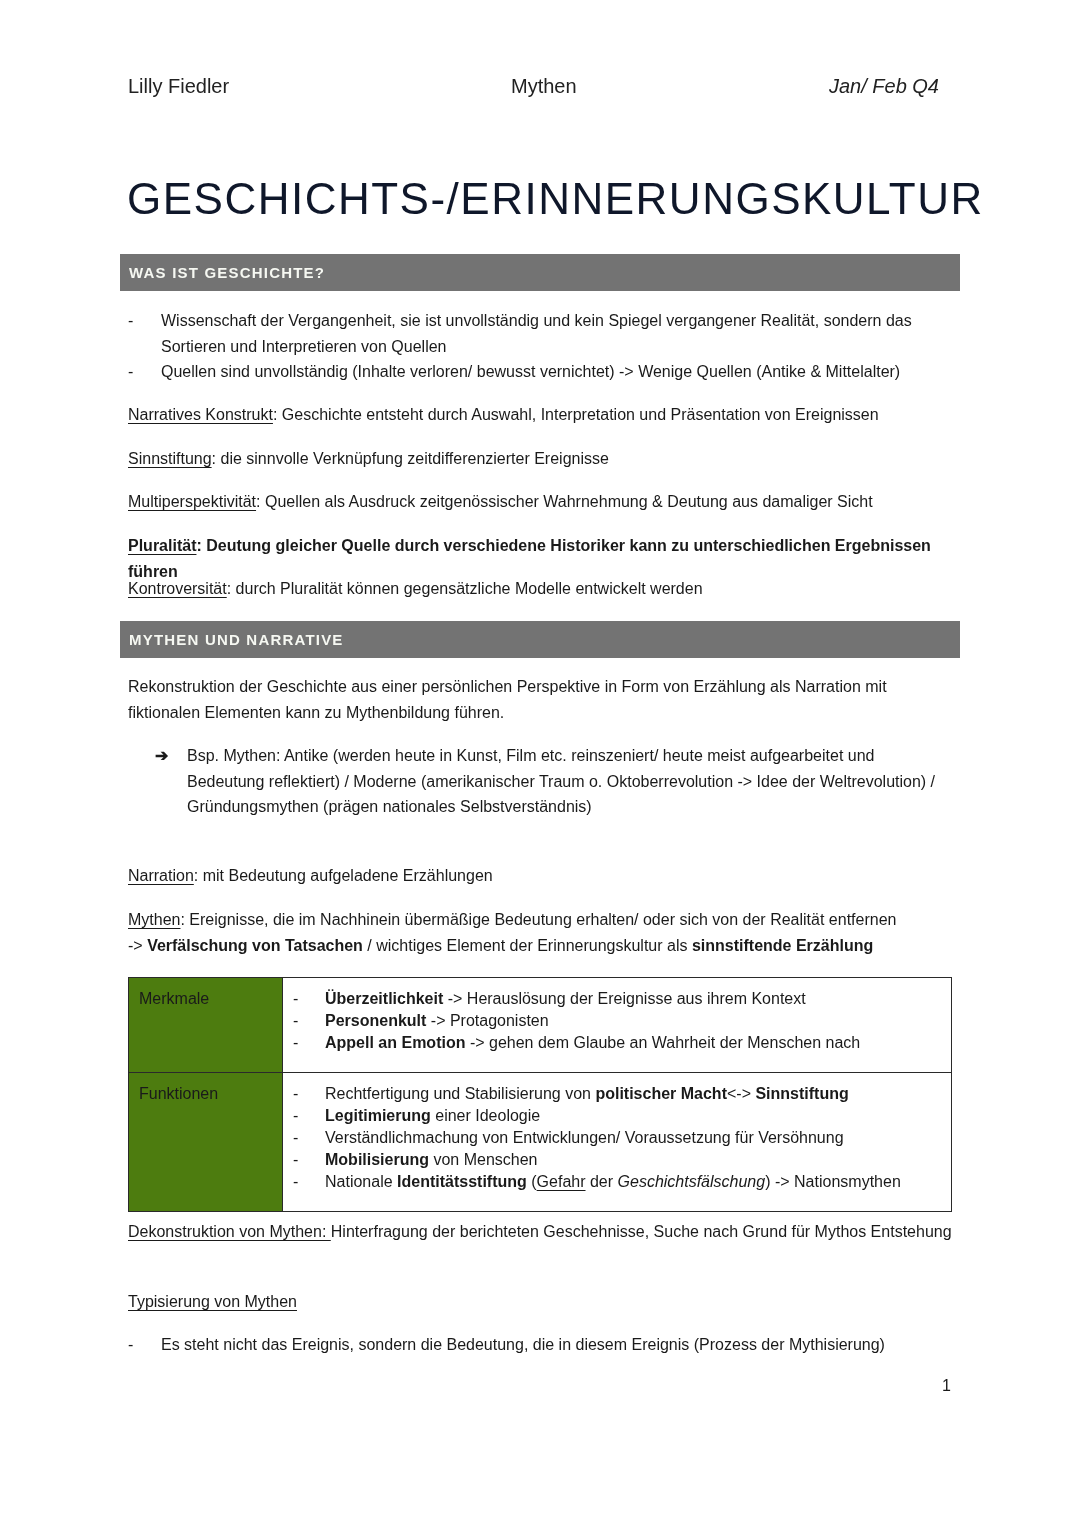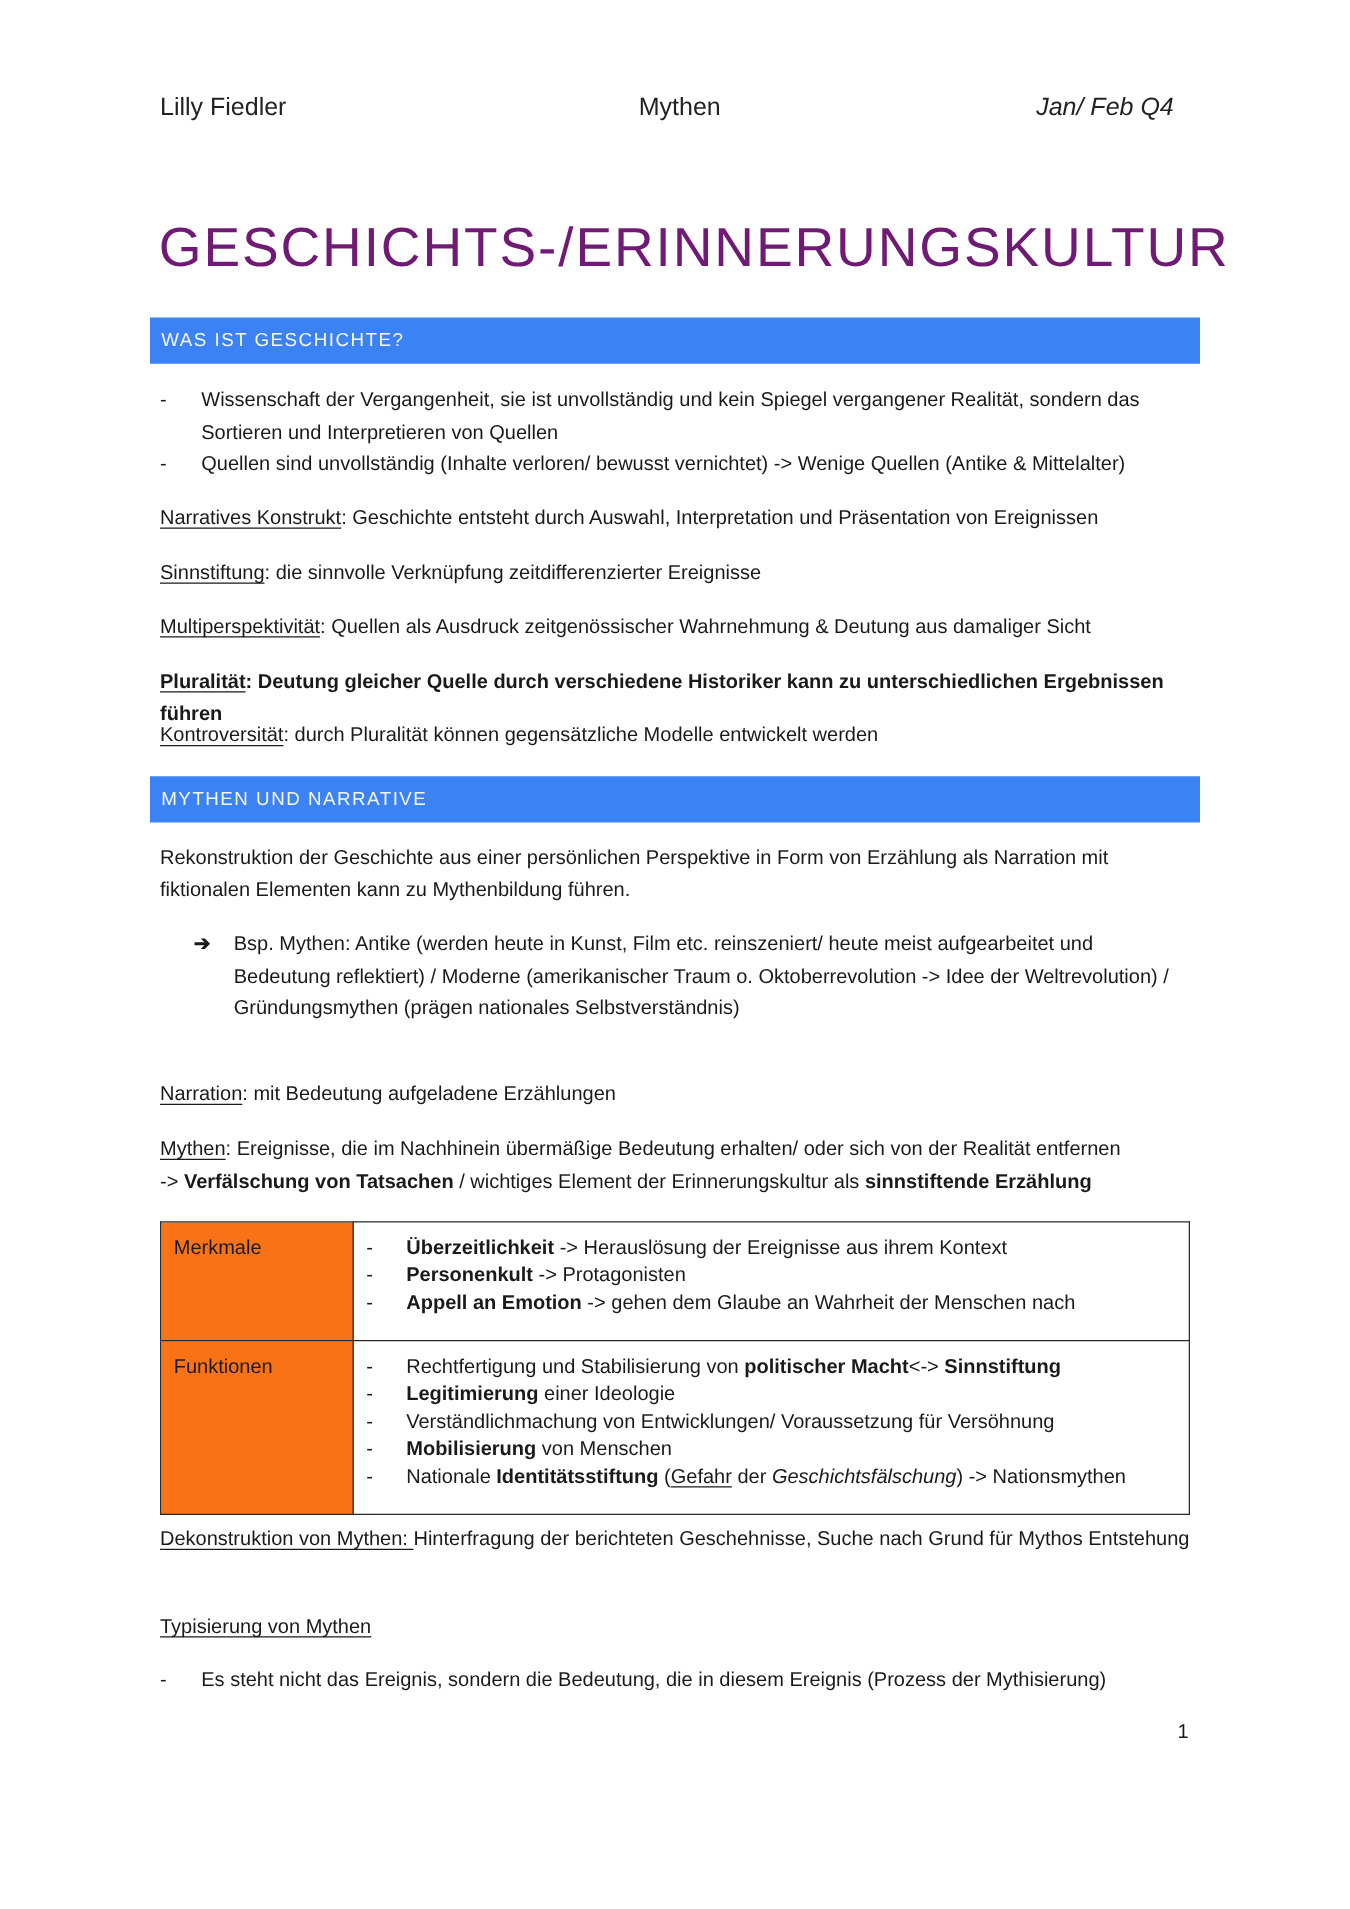--- a/index.html
+++ b/index.html
@@ -13,29 +13,29 @@
     }
     .page { position: relative; width: 1080px; height: 1527px; }
 
     .hdr { position: absolute; top: 75px; font-size: 20px; color: #222; }
     .hdr-left { left: 128px; }
     .hdr-center { left: 511px; }
     .hdr-right { right: 141px; font-style: italic; }
 
     .title {
       position: absolute; left: 127px; top: 174px;
-      font-size: 44px; color: #701a75; letter-spacing: 1.5px; font-weight: normal;
+      font-size: 44px; color: #0f172a; letter-spacing: 1.5px; font-weight: normal;
     }
 
     .band {
       position: absolute; left: 120px; width: 840px; height: 37px;
-      background: #3b82f6;
+      background: #737373;
       color: #f6f8f2;
       font-size: 15px; letter-spacing: 1.2px;
-      padding-left: 9px; line-height: 37px;
+      padding-left: 9px; line-height: 37px; font-weight: bold;
     }
     .band-1 { top: 254px; }
     .band-2 { top: 621px; }
 
     .bullets { position: absolute; left: 128px; width: 830px; }
     .bullet { position: relative; padding-left: 33px; line-height: 25.5px; font-size: 16px; }
     .bullet .dash { position: absolute; left: 0; top: 0; }
 
     .para { position: absolute; left: 128px; width: 830px; line-height: 26px; font-size: 16px; }
     .u { text-decoration: underline; text-underline-offset: 3px; margin-top: 32px; }
@@ -44,21 +44,21 @@
 
     .arrow-item { position: absolute; left: 155px; width: 790px; line-height: 25.5px; font-size: 16px; padding-left: 32px; }
     .arrow-item .arrow { position: absolute; left: 0; top: 0; font-weight: bold; }
 
     table.tbl {
       position: absolute; left: 128px; top: 977px; width: 824px;
       border-collapse: collapse;
       font-size: 16px;
     }
     table.tbl td { border: 1.5px solid #2a2a2a; vertical-align: top; }
-    table.tbl td.lbl { width: 154px; background: #f97316; padding: 10px 10px; line-height: 22px; }
+    table.tbl td.lbl { width: 154px; background: #4d7c0f; padding: 10px 10px; line-height: 22px; }
     table.tbl td.val { padding: 10px 10px 16px 10px; }
     .titem { position: relative; padding-left: 32px; line-height: 22px; }
     .titem .dash { position: absolute; left: 0; top: 0; }
     .row1 td { height: 95px; }
     .row2 td { height: 139px; }
 
     .pagenum { position: absolute; right: 129px; top: 1377px; font-size: 16px; }
   </style>
 </head>
 <body>

